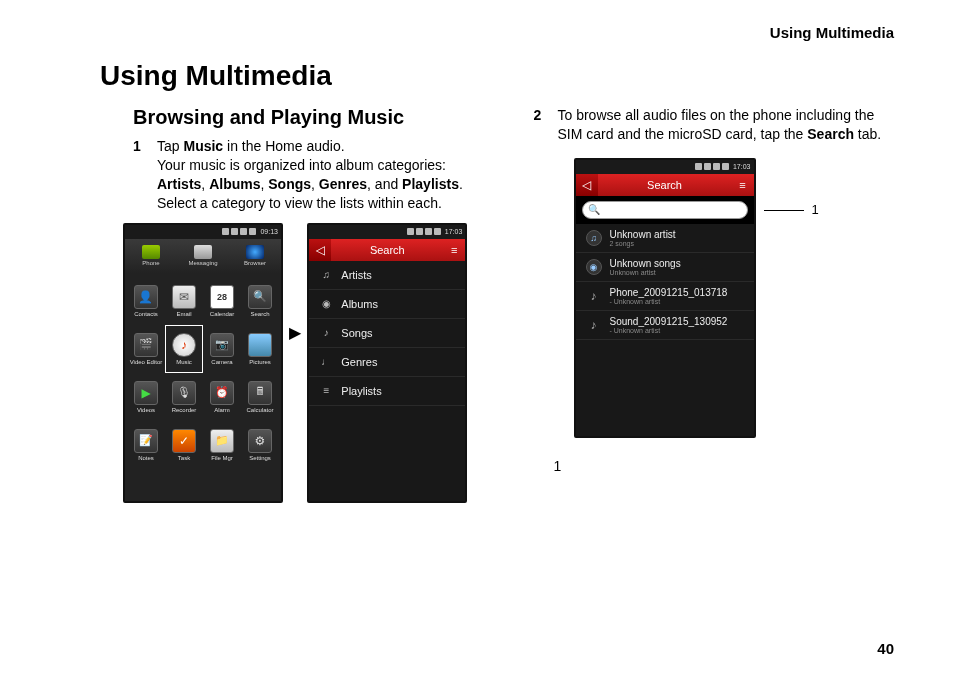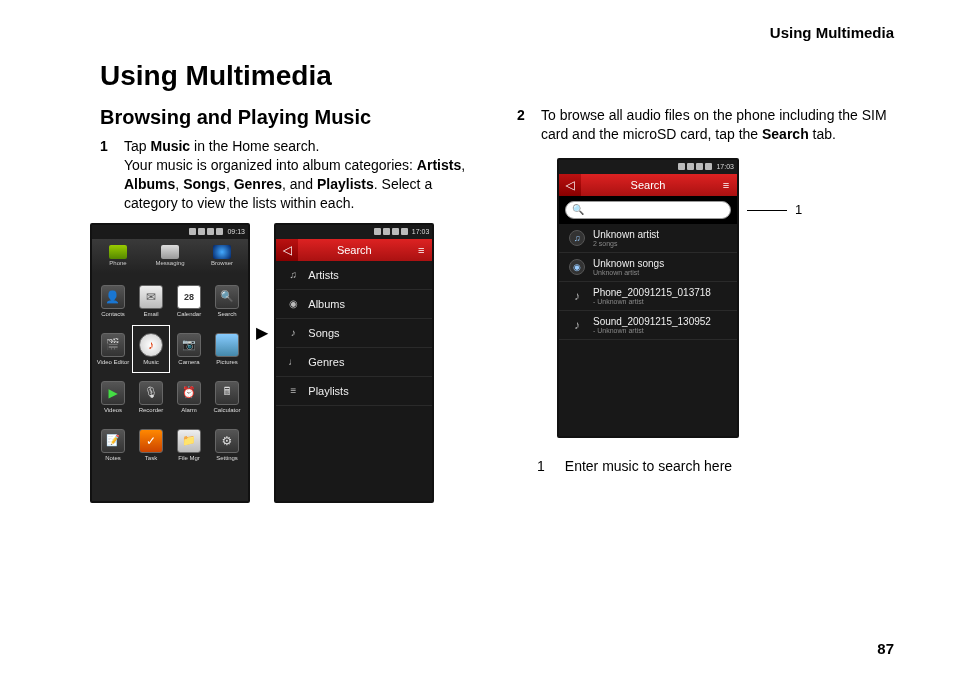--- a/index.html
+++ b/index.html
@@ -29,20 +29,21 @@
   h1 {
     font-size: 28px;
     font-weight: bold;
     margin-top: 36px;
     margin-bottom: 14px;
     font-family: Arial, Helvetica, sans-serif;
   }
   .columns {
     display: flex;
     gap: 40px;
+    margin-left: 33px;
   }
   .col { flex: 1 1 0; }
   h2 {
     font-size: 20px;
     font-weight: bold;
     margin-bottom: 8px;
   }
   .step {
     display: flex;
     gap: 10px;
@@ -258,33 +259,33 @@
     gap:20px;
     font-size:14px;
     margin-left: 20px;
   }
 
 </style>
 </head>
 <body>
 
 <div class="running-head">Using Multimedia</div>
-<div class="page-num">87</div>
+<div class="page-num">40</div>
 
 <h1>Using Multimedia</h1>
 
 <div class="columns">
 
   <div class="col">
     <h2>Browsing and Playing Music</h2>
 
     <div class="step">
       <div class="num">1</div>
       <div>
-        <span>Tap </span><span class="bold">Music</span><span> in the Home search.</span><br>
+        <span>Tap </span><span class="bold">Music</span><span> in the Home audio.</span><br>
         <span>Your music is organized into album categories: </span><span class="bold">Artists</span><span>, </span><span class="bold">Albums</span><span>, </span><span class="bold">Songs</span><span>, </span><span class="bold">Genres</span><span>, and </span><span class="bold">Playlists</span><span>. Select a category to view the lists within each.</span>
       </div>
     </div>
 
     <div class="phone-row">
 
       <div class="phone home">
         <div class="statusbar">
           <span class="sicon"></span>
           <span class="sicon"></span>
@@ -472,16 +473,15 @@
               </div>
             </div>
           </div>
       </div>
       <div class="callout-line"></div>
       <div class="callout-num">1</div>
     </div>
 
     <div class="callout-table">
       <div>1</div>
-      <div>Enter music to search here</div>
     </div>
   </div>
 </div>
 
 </body></html>

